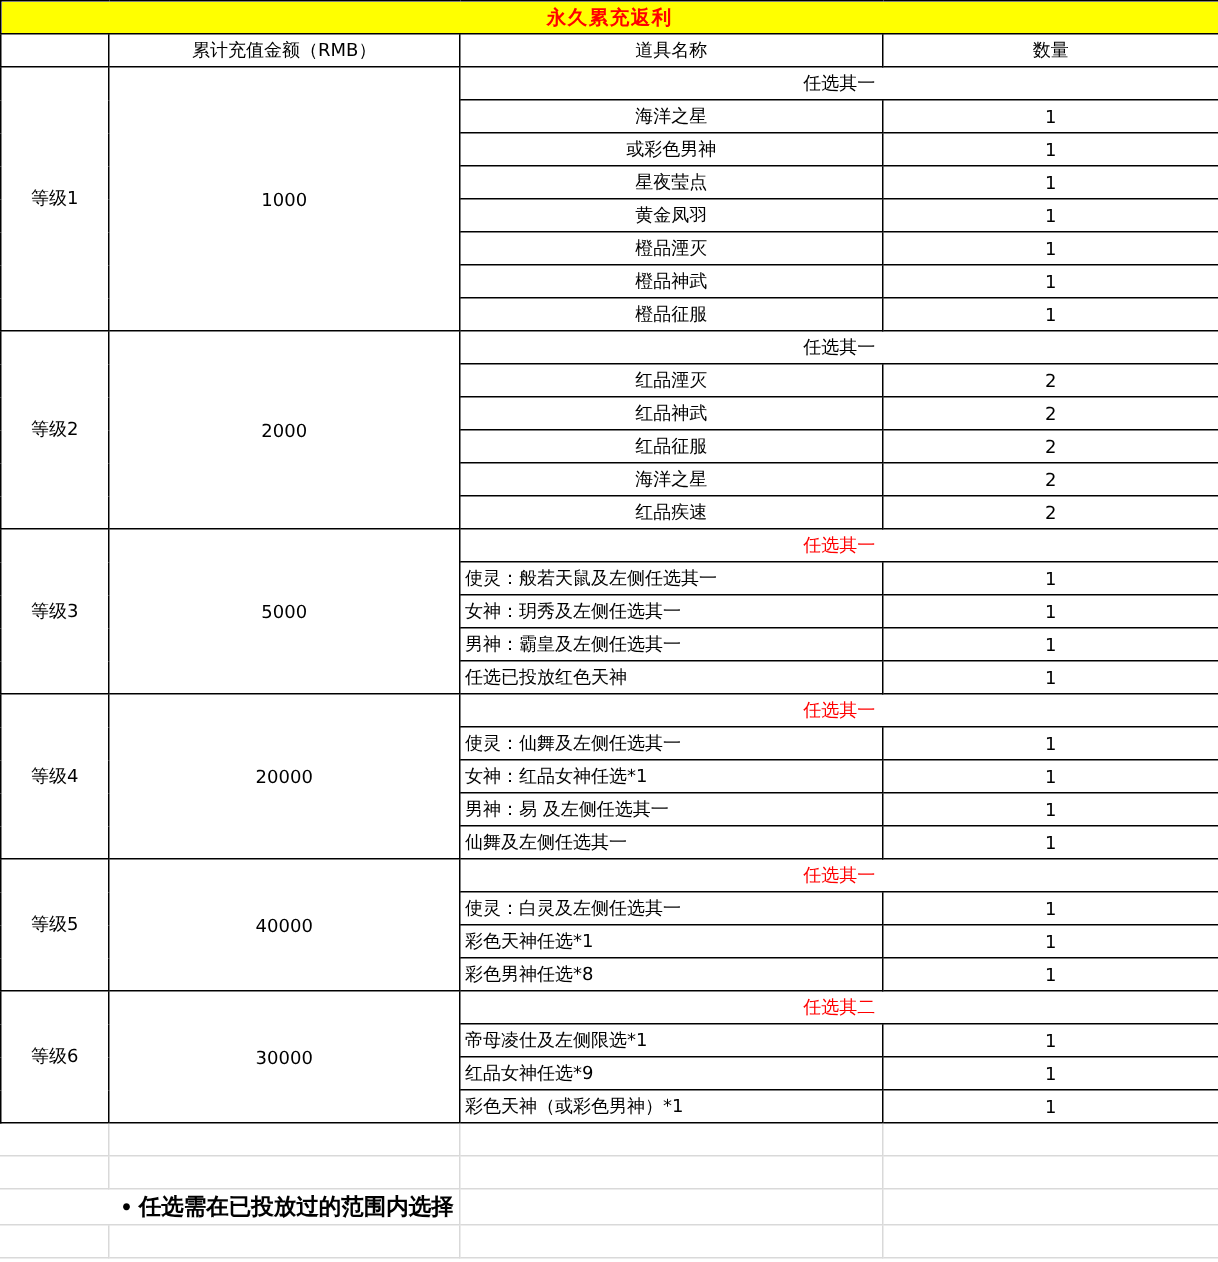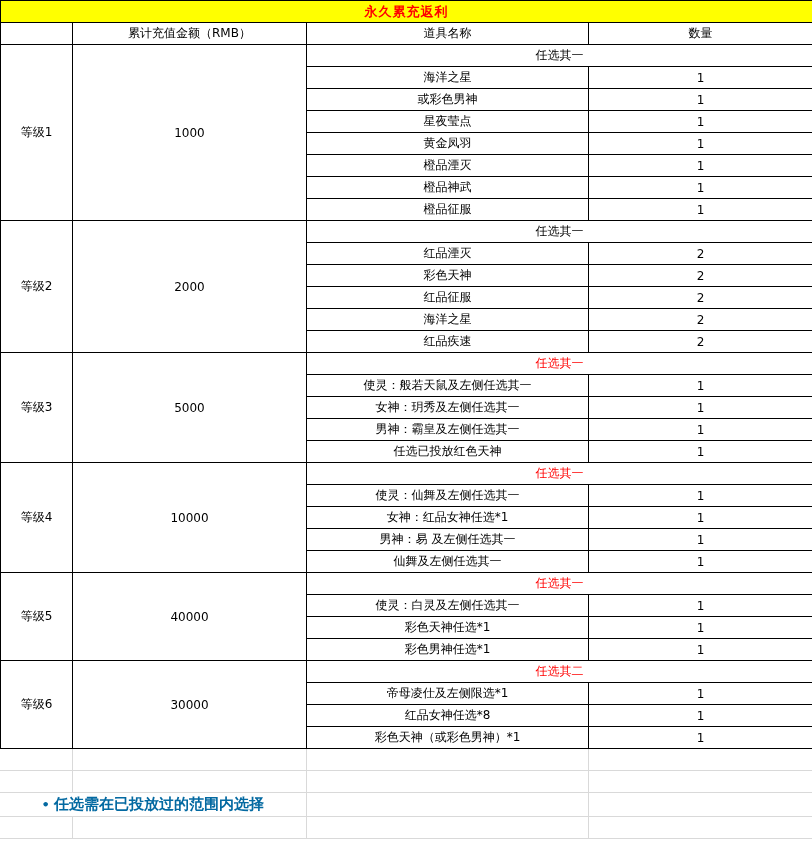--- a/index.html
+++ b/index.html
@@ -13,32 +13,32 @@
 
   .main td {
     border:1px solid #000000; height:21px; padding:0 3px;
     text-align:center; vertical-align:middle;
     white-space:nowrap; overflow:hidden;
   }
   .title-cell {
     background:#ffff00; color:#ff0000; font-weight:bold; font-size:13px;
     letter-spacing:1px;
   }
-  .main td.left { text-align:center; }
+  .main td.left { text-align:left; }
   .main td.red { color:#ff0000; }
 
   .tail td {
     border:none; border-right:1px solid #d9d9d9; border-bottom:1px solid #d9d9d9;
     height:21px; padding:0 3px; white-space:nowrap; overflow:visible;
     vertical-align:middle;
   }
   .tail td:last-child { border-right:none; }
   .tail tr.note-row td { height:23px; }
   .note-cell {
-    color:#0369a1; font-weight:bold; font-size:15px; text-align:center;
+    color:#000000; font-weight:bold; font-size:15px; text-align:right;
     padding-left:5px;
   }
   .note-cell .bullet { font-size:13px; margin-right:4px; }
 </style>
 </head>
 <body>
 
 <div class="sheet">
 
   <table class="main">
@@ -96,21 +96,21 @@
         <tr>
           <td rowspan="6">等级2</td>
           <td rowspan="6">2000</td>
           <td colspan="2">任选其一</td>
         </tr>
         <tr>
           <td>红品湮灭</td>
           <td>2</td>
         </tr>
         <tr>
-          <td>彩色天神</td>
+          <td>红品神武</td>
           <td>2</td>
         </tr>
         <tr>
           <td>红品征服</td>
           <td>2</td>
         </tr>
         <tr>
           <td>海洋之星</td>
           <td>2</td>
         </tr>
@@ -134,21 +134,21 @@
         <tr>
           <td class="left">男神：霸皇及左侧任选其一</td>
           <td>1</td>
         </tr>
         <tr>
           <td class="left">任选已投放红色天神</td>
           <td>1</td>
         </tr>
         <tr>
           <td rowspan="5">等级4</td>
-          <td rowspan="5">10000</td>
+          <td rowspan="5">20000</td>
           <td colspan="2" class="red">任选其一</td>
         </tr>
         <tr>
           <td class="left">使灵：仙舞及左侧任选其一</td>
           <td>1</td>
         </tr>
         <tr>
           <td class="left">女神：红品女神任选*1</td>
           <td>1</td>
         </tr>
@@ -167,34 +167,34 @@
         </tr>
         <tr>
           <td class="left">使灵：白灵及左侧任选其一</td>
           <td>1</td>
         </tr>
         <tr>
           <td class="left">彩色天神任选*1</td>
           <td>1</td>
         </tr>
         <tr>
-          <td class="left">彩色男神任选*1</td>
+          <td class="left">彩色男神任选*8</td>
           <td>1</td>
         </tr>
         <tr>
           <td rowspan="4">等级6</td>
           <td rowspan="4">30000</td>
           <td colspan="2" class="red">任选其二</td>
         </tr>
         <tr>
           <td class="left">帝母凌仕及左侧限选*1</td>
           <td>1</td>
         </tr>
         <tr>
-          <td class="left">红品女神任选*8</td>
+          <td class="left">红品女神任选*9</td>
           <td>1</td>
         </tr>
         <tr>
           <td class="left">彩色天神（或彩色男神）*1</td>
           <td>1</td>
         </tr>
       </tbody>
   </table>
 
   <table class="tail">

